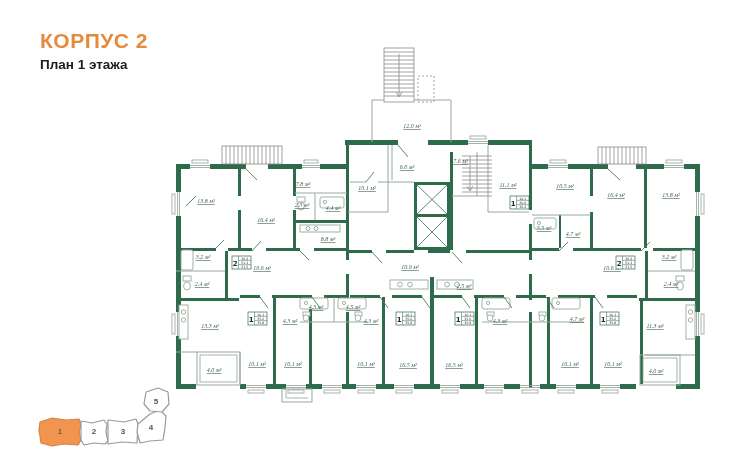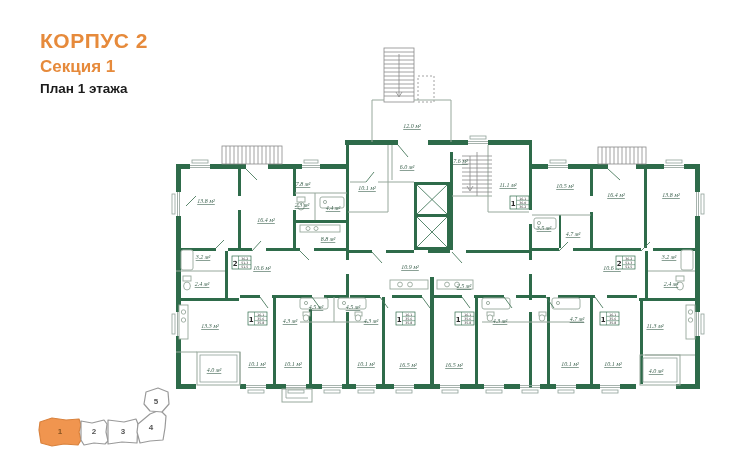--- a/index.html
+++ b/index.html
@@ -27,21 +27,20 @@
   .mm-num{font:bold 8px "Liberation Sans",sans-serif;fill:#555;text-anchor:middle;}
   .mm-num-active{fill:#8a5420;}
 </style>
 </head>
 <body>
 
 <div id="page">
 
   <div class="title-block">
     <div class="t-building">КОРПУС 2</div>
-    <div class="t-section">Секция 1</div>
     <div class="t-floor">План 1 этажа</div>
   </div>
 
   <svg id="plan" width="740" height="472" viewBox="0 0 740 472">
 
     <g>
 
       <rect class="wall" x="176" y="164" width="14" height="5"></rect>
       <rect class="wall" x="210" y="164" width="36" height="5"></rect>
       <rect class="wall" x="268" y="164" width="34" height="5"></rect>

